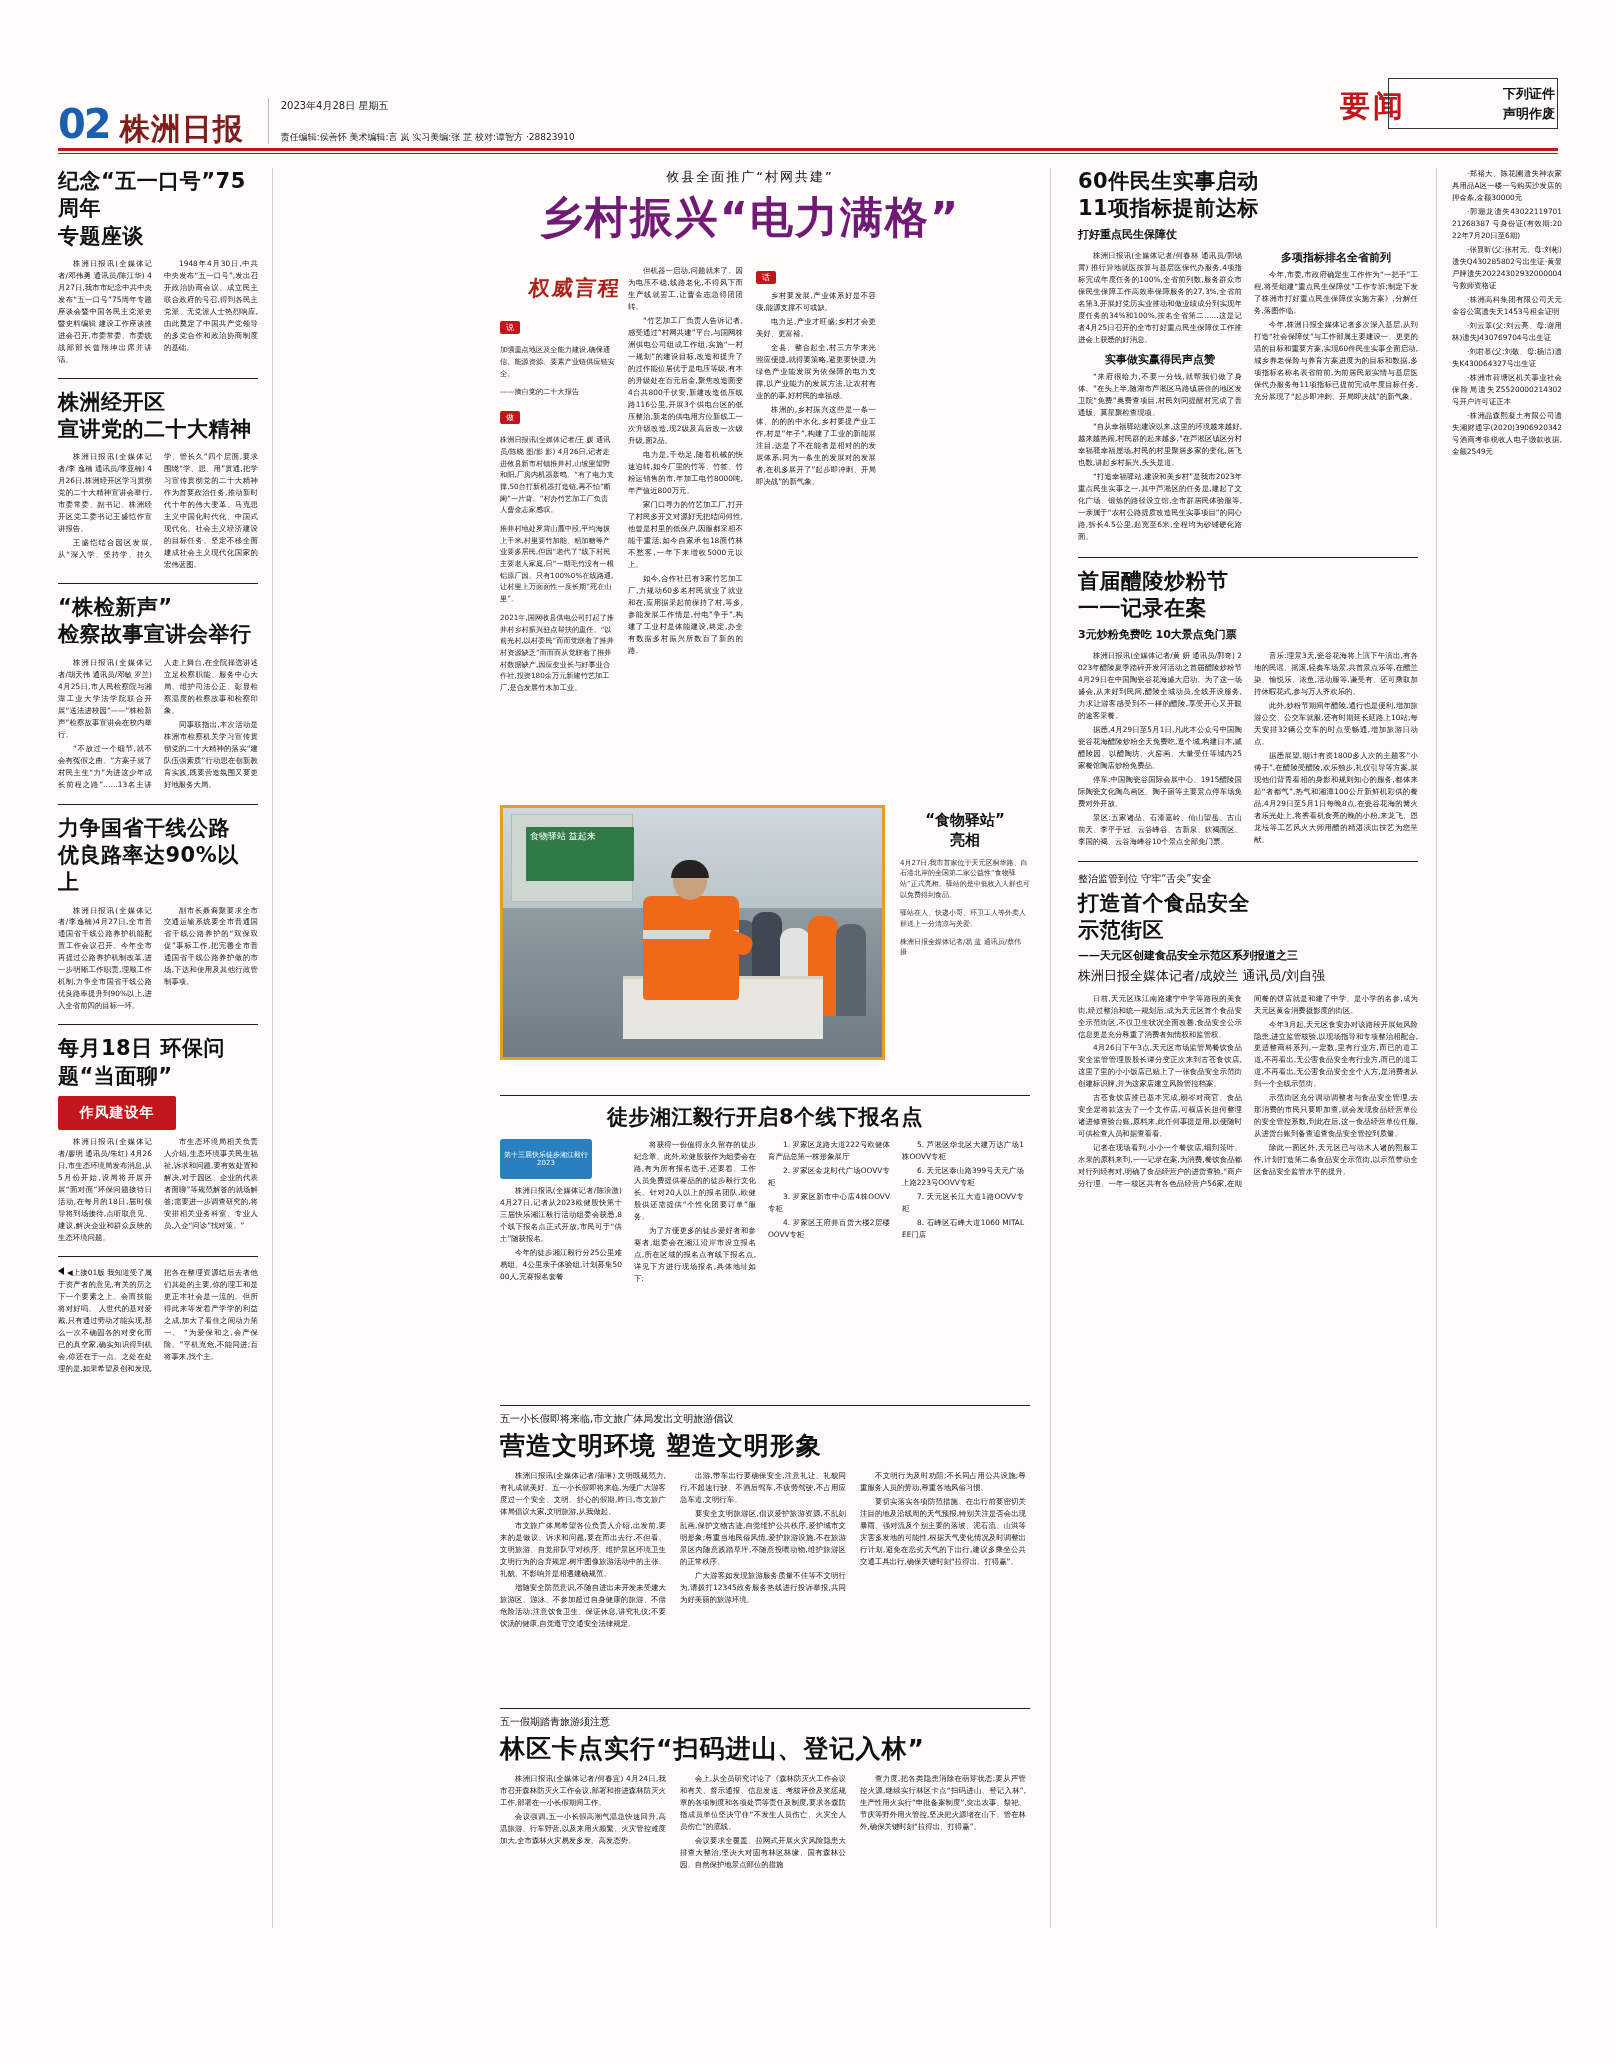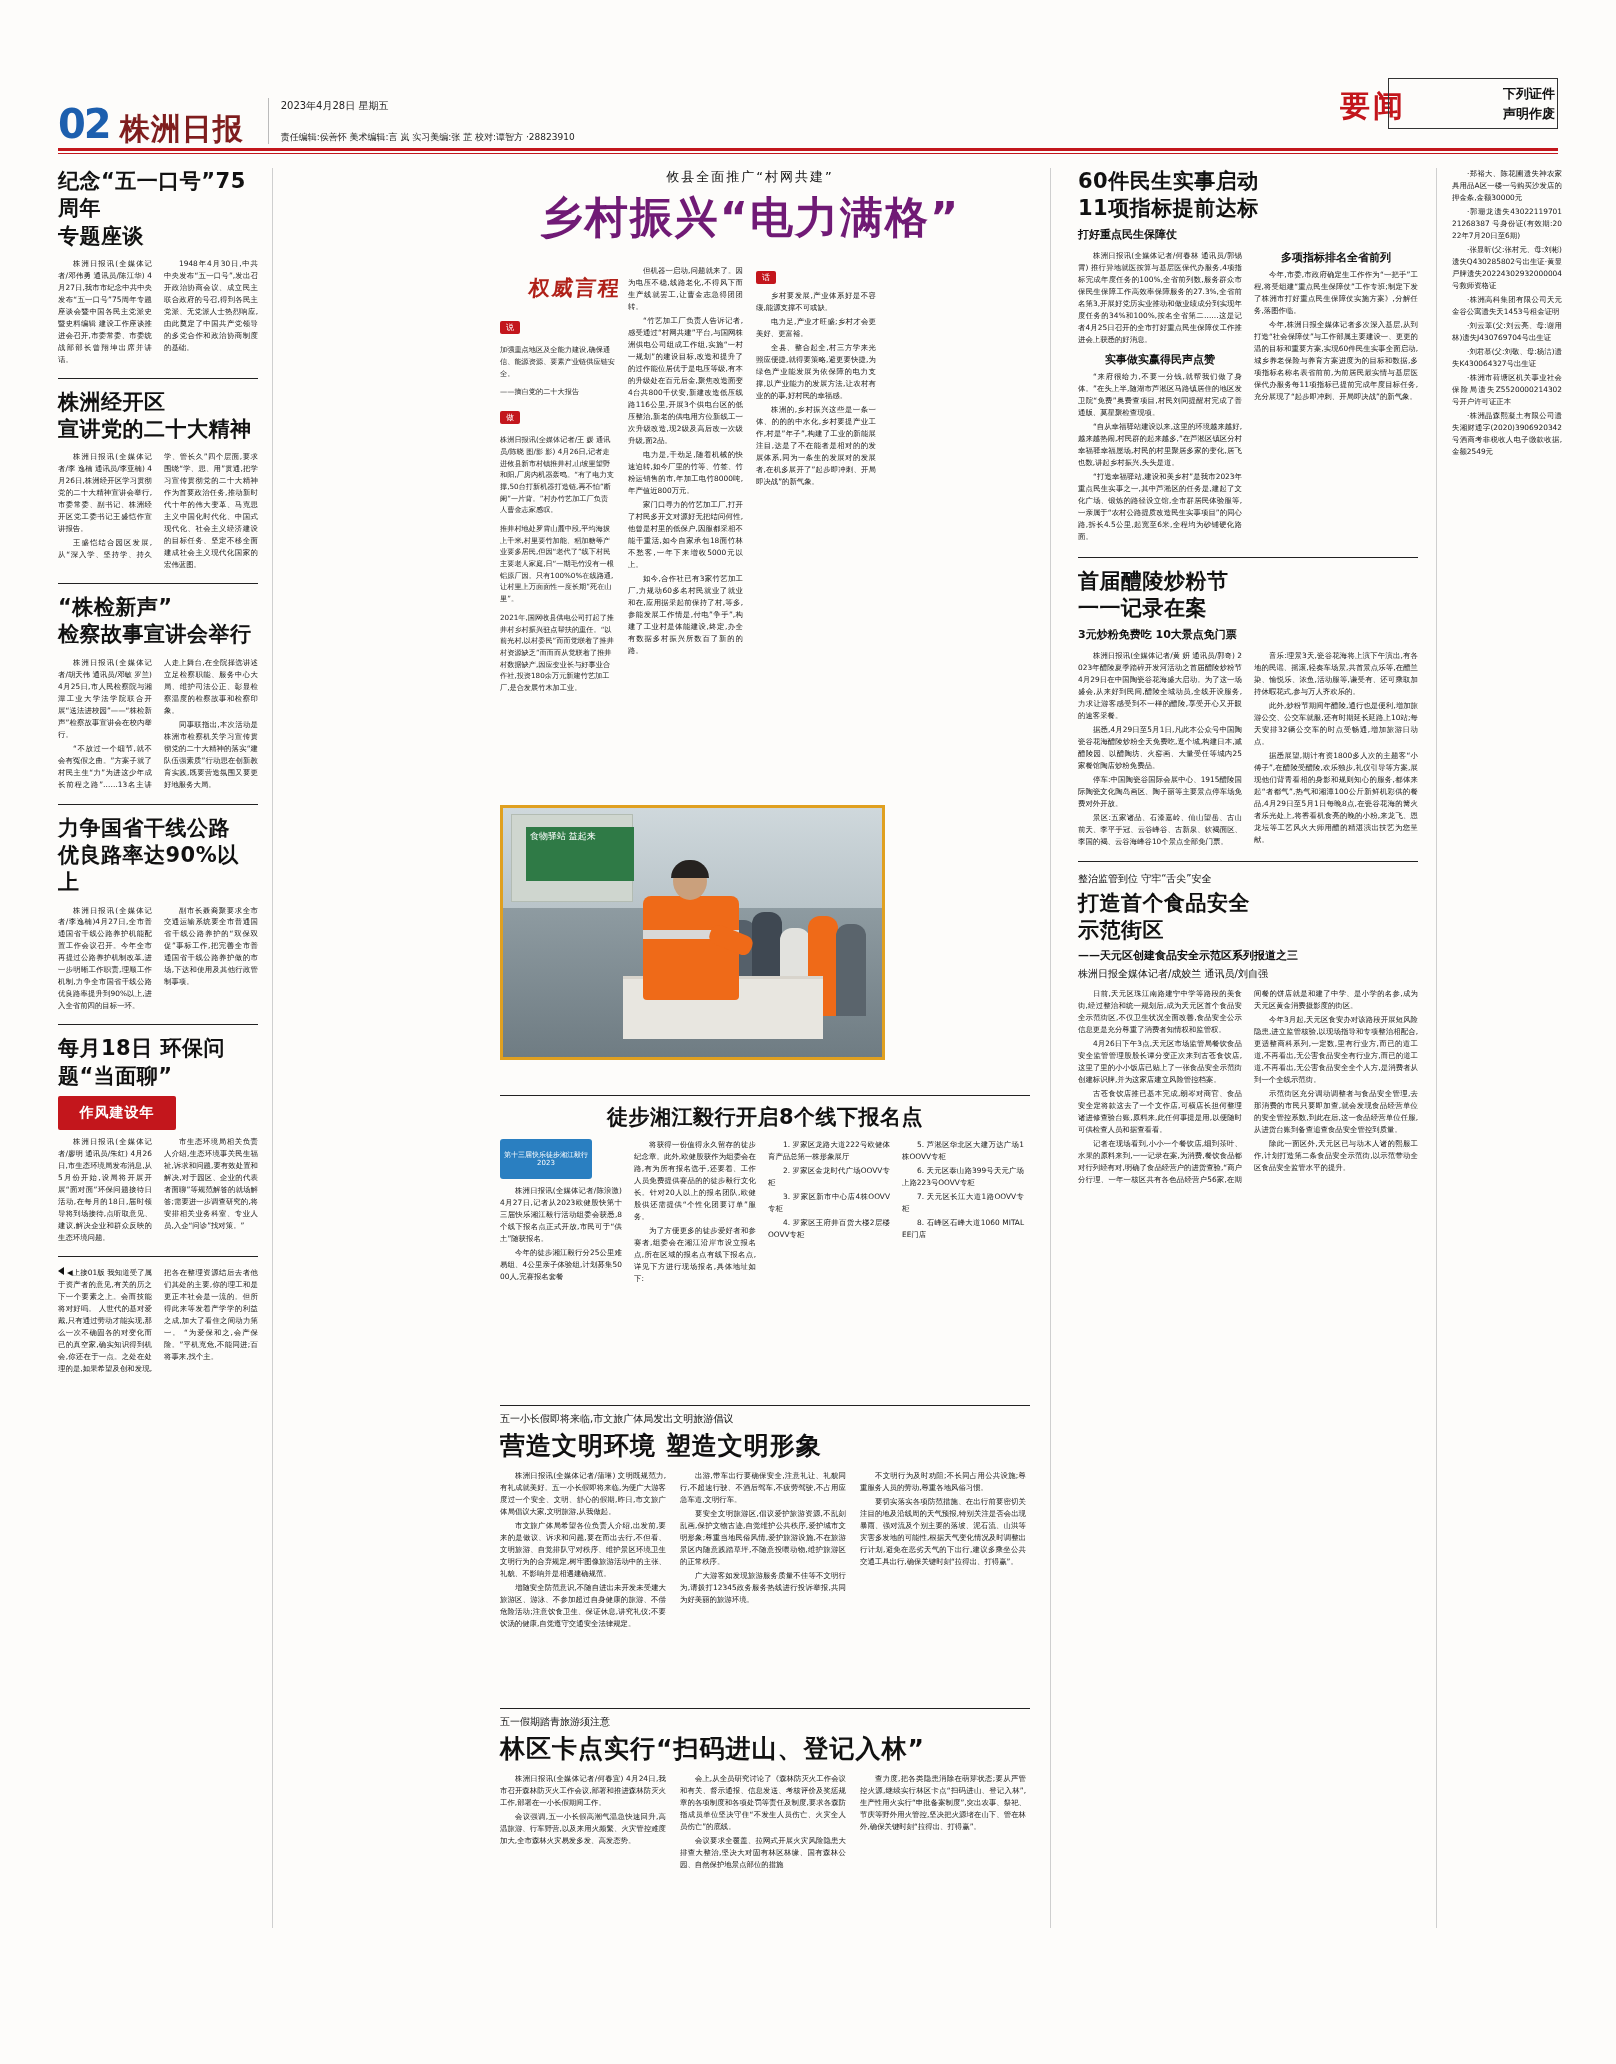--- a/index.html
+++ b/index.html
@@ -56,21 +56,21 @@
     word-break:break-all;
   }
   .vtext p{margin:0 0 2px 0;text-indent:15px;}
   .rule-h{background:#222;height:1px;width:100%;}
 
   
   .h-lg{font-size:25px;font-weight:bold;letter-spacing:1px;line-height:1.28;}
   .h-md{font-size:21px;font-weight:bold;letter-spacing:0.5px;line-height:1.3;}
   .h-sm{font-size:15px;font-weight:bold;line-height:1.35;}
   .h-xs{font-size:11px;font-weight:bold;line-height:1.4;}
-  .byline{font-size:10px;line-height:1.6;}
+  .byline{font-size:13px;line-height:1.6;}
 
   
   .main-head{
     position:absolute;left:450px;top:168px;width:600px;text-align:center;
   }
   .main-kicker{font-size:13px;letter-spacing:2px;margin-bottom:8px;}
   .main-title{
     font-size:43px;font-weight:bold;color:#701a75;letter-spacing:2px;line-height:1.1;
   }
 
@@ -270,20 +270,29 @@
       <div class="ph-table"></div>
       <div class="ph-person">
         <div class="ph-vest"></div>
         <div class="ph-stripe"></div>
         <div class="ph-head"></div>
         <div class="ph-hair"></div>
         <div class="ph-arm"></div>
       </div>
     </div>
   </div>
+  <div class="col" style="left:900px;top:810px;width:130px;">
+    <div class="h-sm" style="text-align:center;">“食物驿站”</div>
+    <div class="h-sm" style="text-align:center;margin-bottom:6px;">亮相</div>
+    <div class="small-caption">
+        <p>4月27日,我市首家位于天元区桐华路、白石港北岸的全国第二家公益性“食物驿站”正式亮相。驿站的是中低收入人群也可以免费得到食品。</p>
+        <p>驿站在人、快递小哥、环卫工人等外卖人群送上一分清凉与关爱。</p>
+        <p>株洲日报全媒体记者/易 蓝  通讯员/蔡伟 摄</p>
+      </div>
+  </div>
 
   <div class="col" style="left:500px;top:1095px;width:530px;">
     <div class="rule-h" style="margin-bottom:8px;"></div>
     <div class="h-md" style="text-align:center;margin-bottom:8px;">徒步湘江毅行开启8个线下报名点</div>
     <div style="display:flex;gap:12px;">
       <div style="width:122px;">
         <div class="walk-logo">第十三届快乐徒步湘江毅行2023</div>
         <div class="vtext" style="margin-top:6px;">
             <p>株洲日报讯(全媒体记者/陈浪激) 4月27日,记者从2023欧健股快第十三届快乐湘江毅行活动组委会获悉,8个线下报名点正式开放,市民可于“供土”随获报名。</p>
             <p>今年的徒步湘江毅行分25公里难易组、4公里亲子体验组,计划募集5000人,完赛报名套餐</p>

